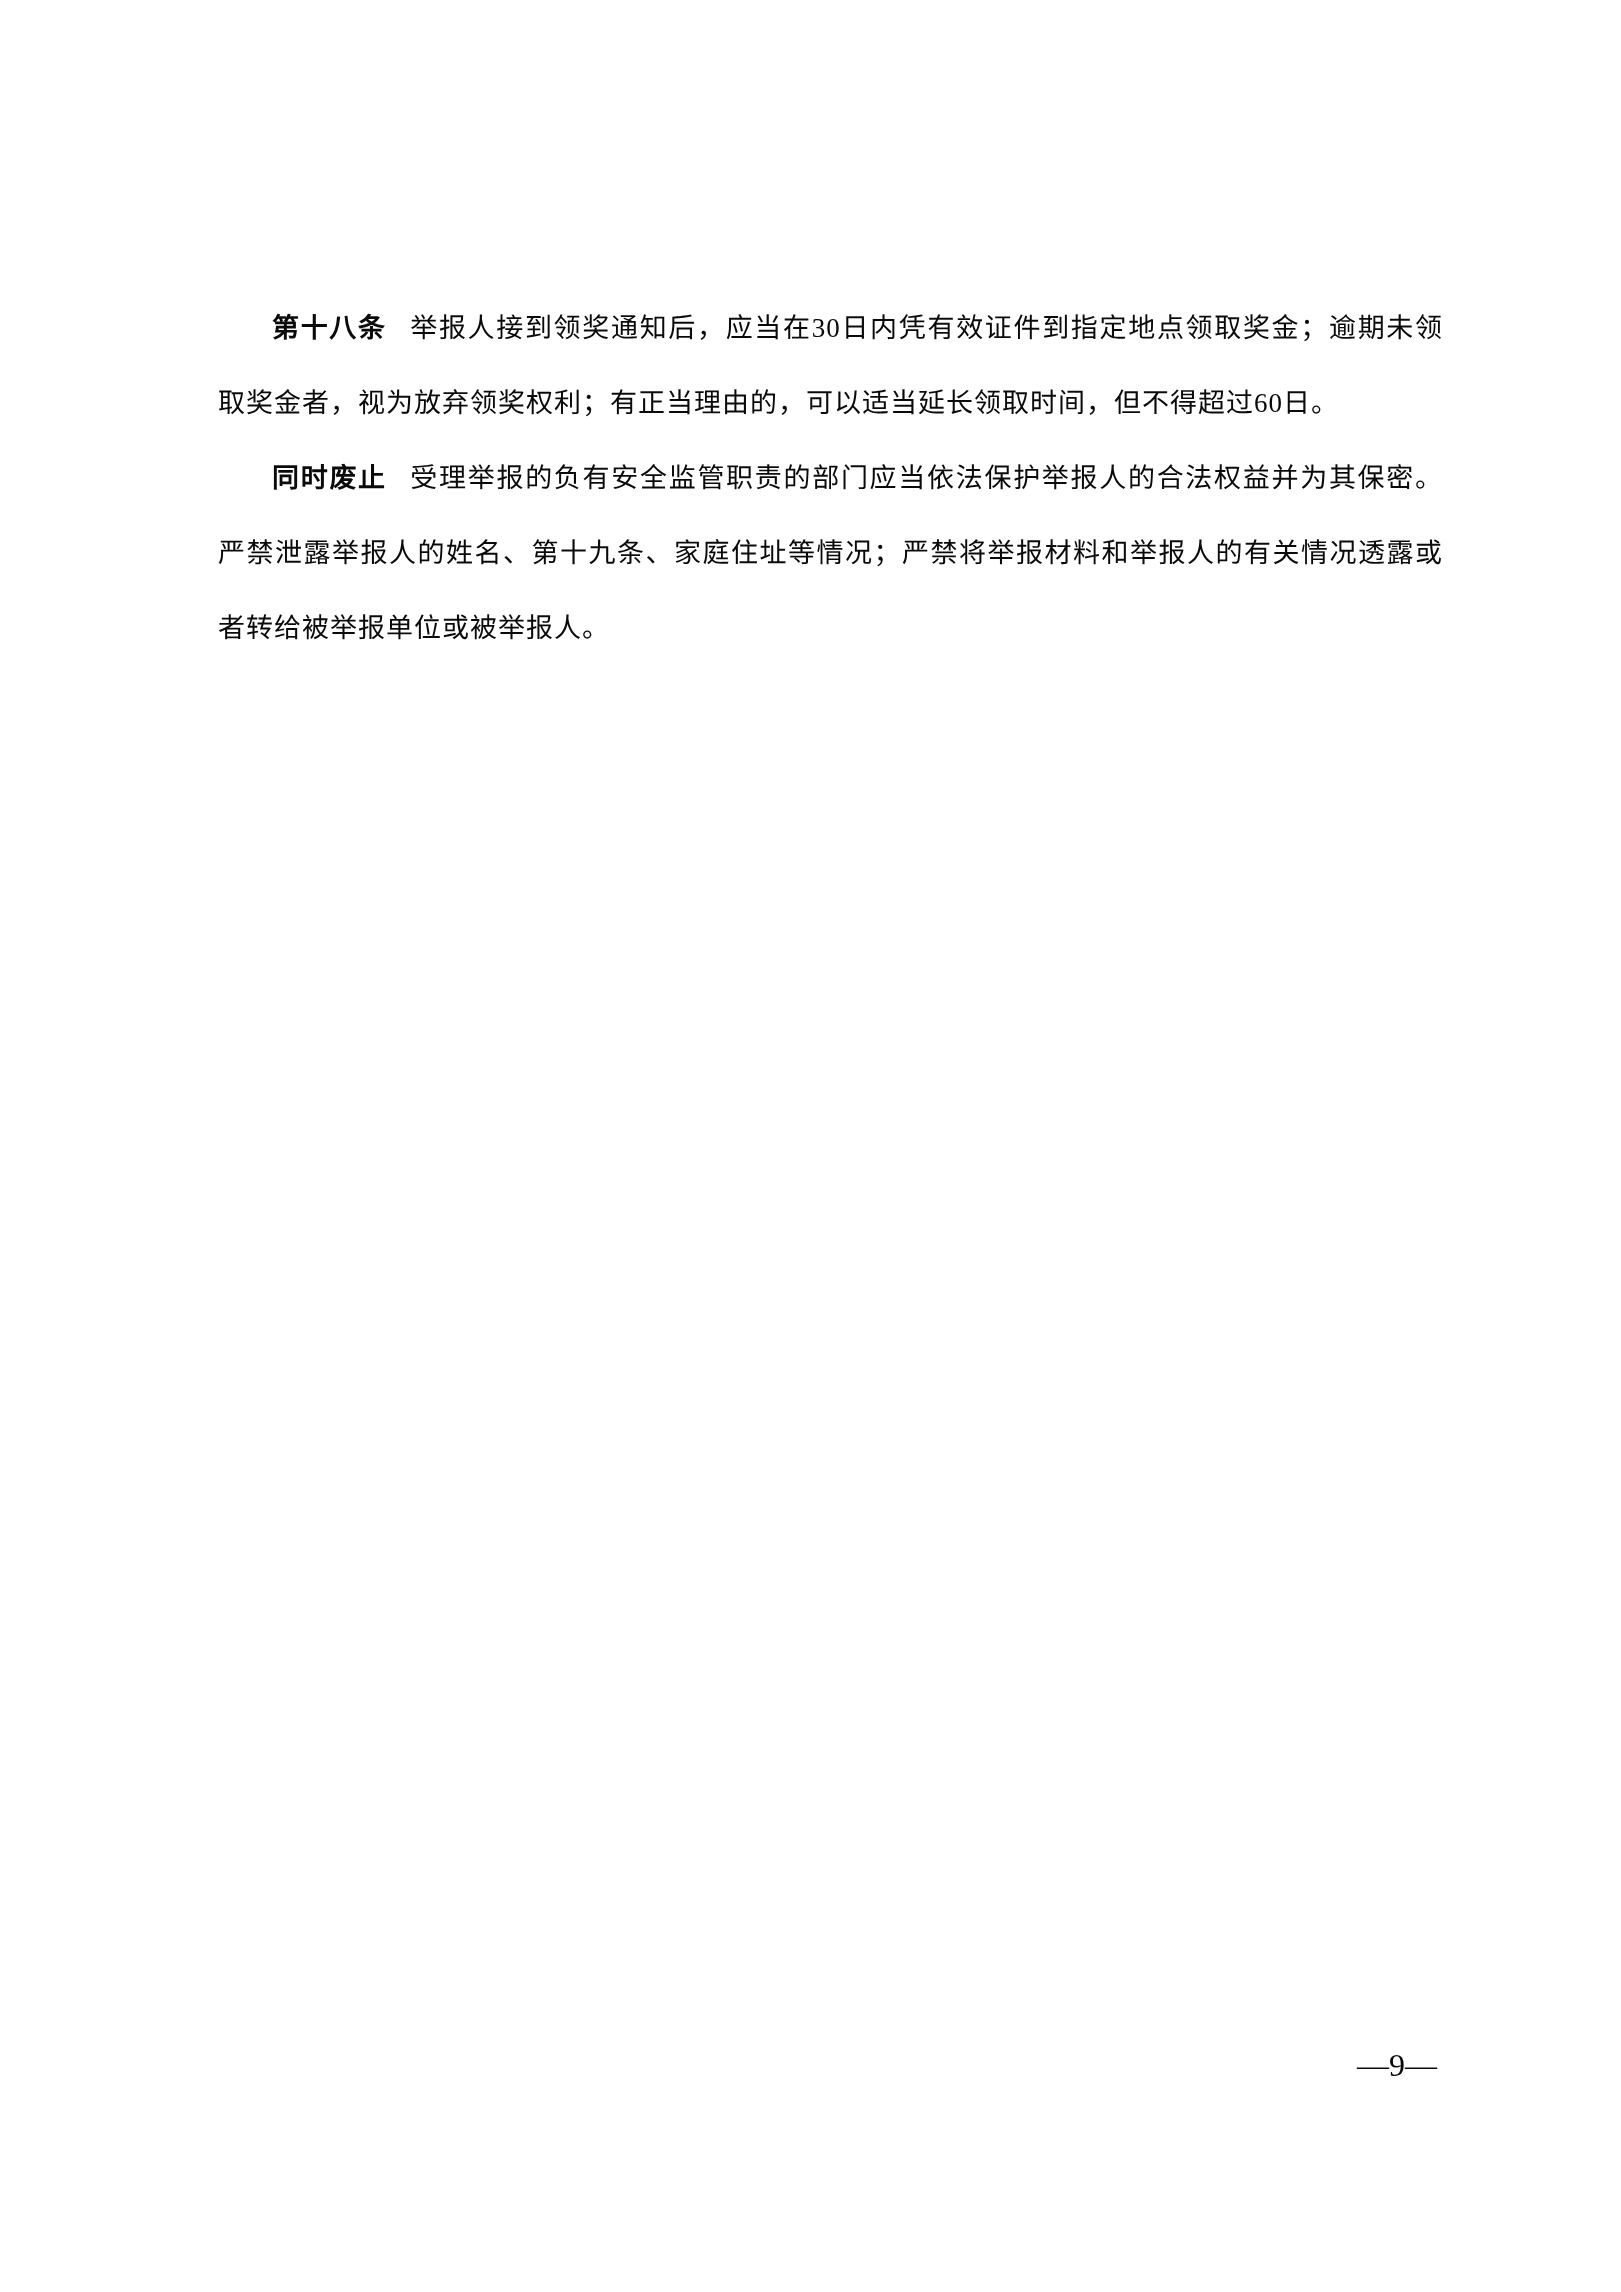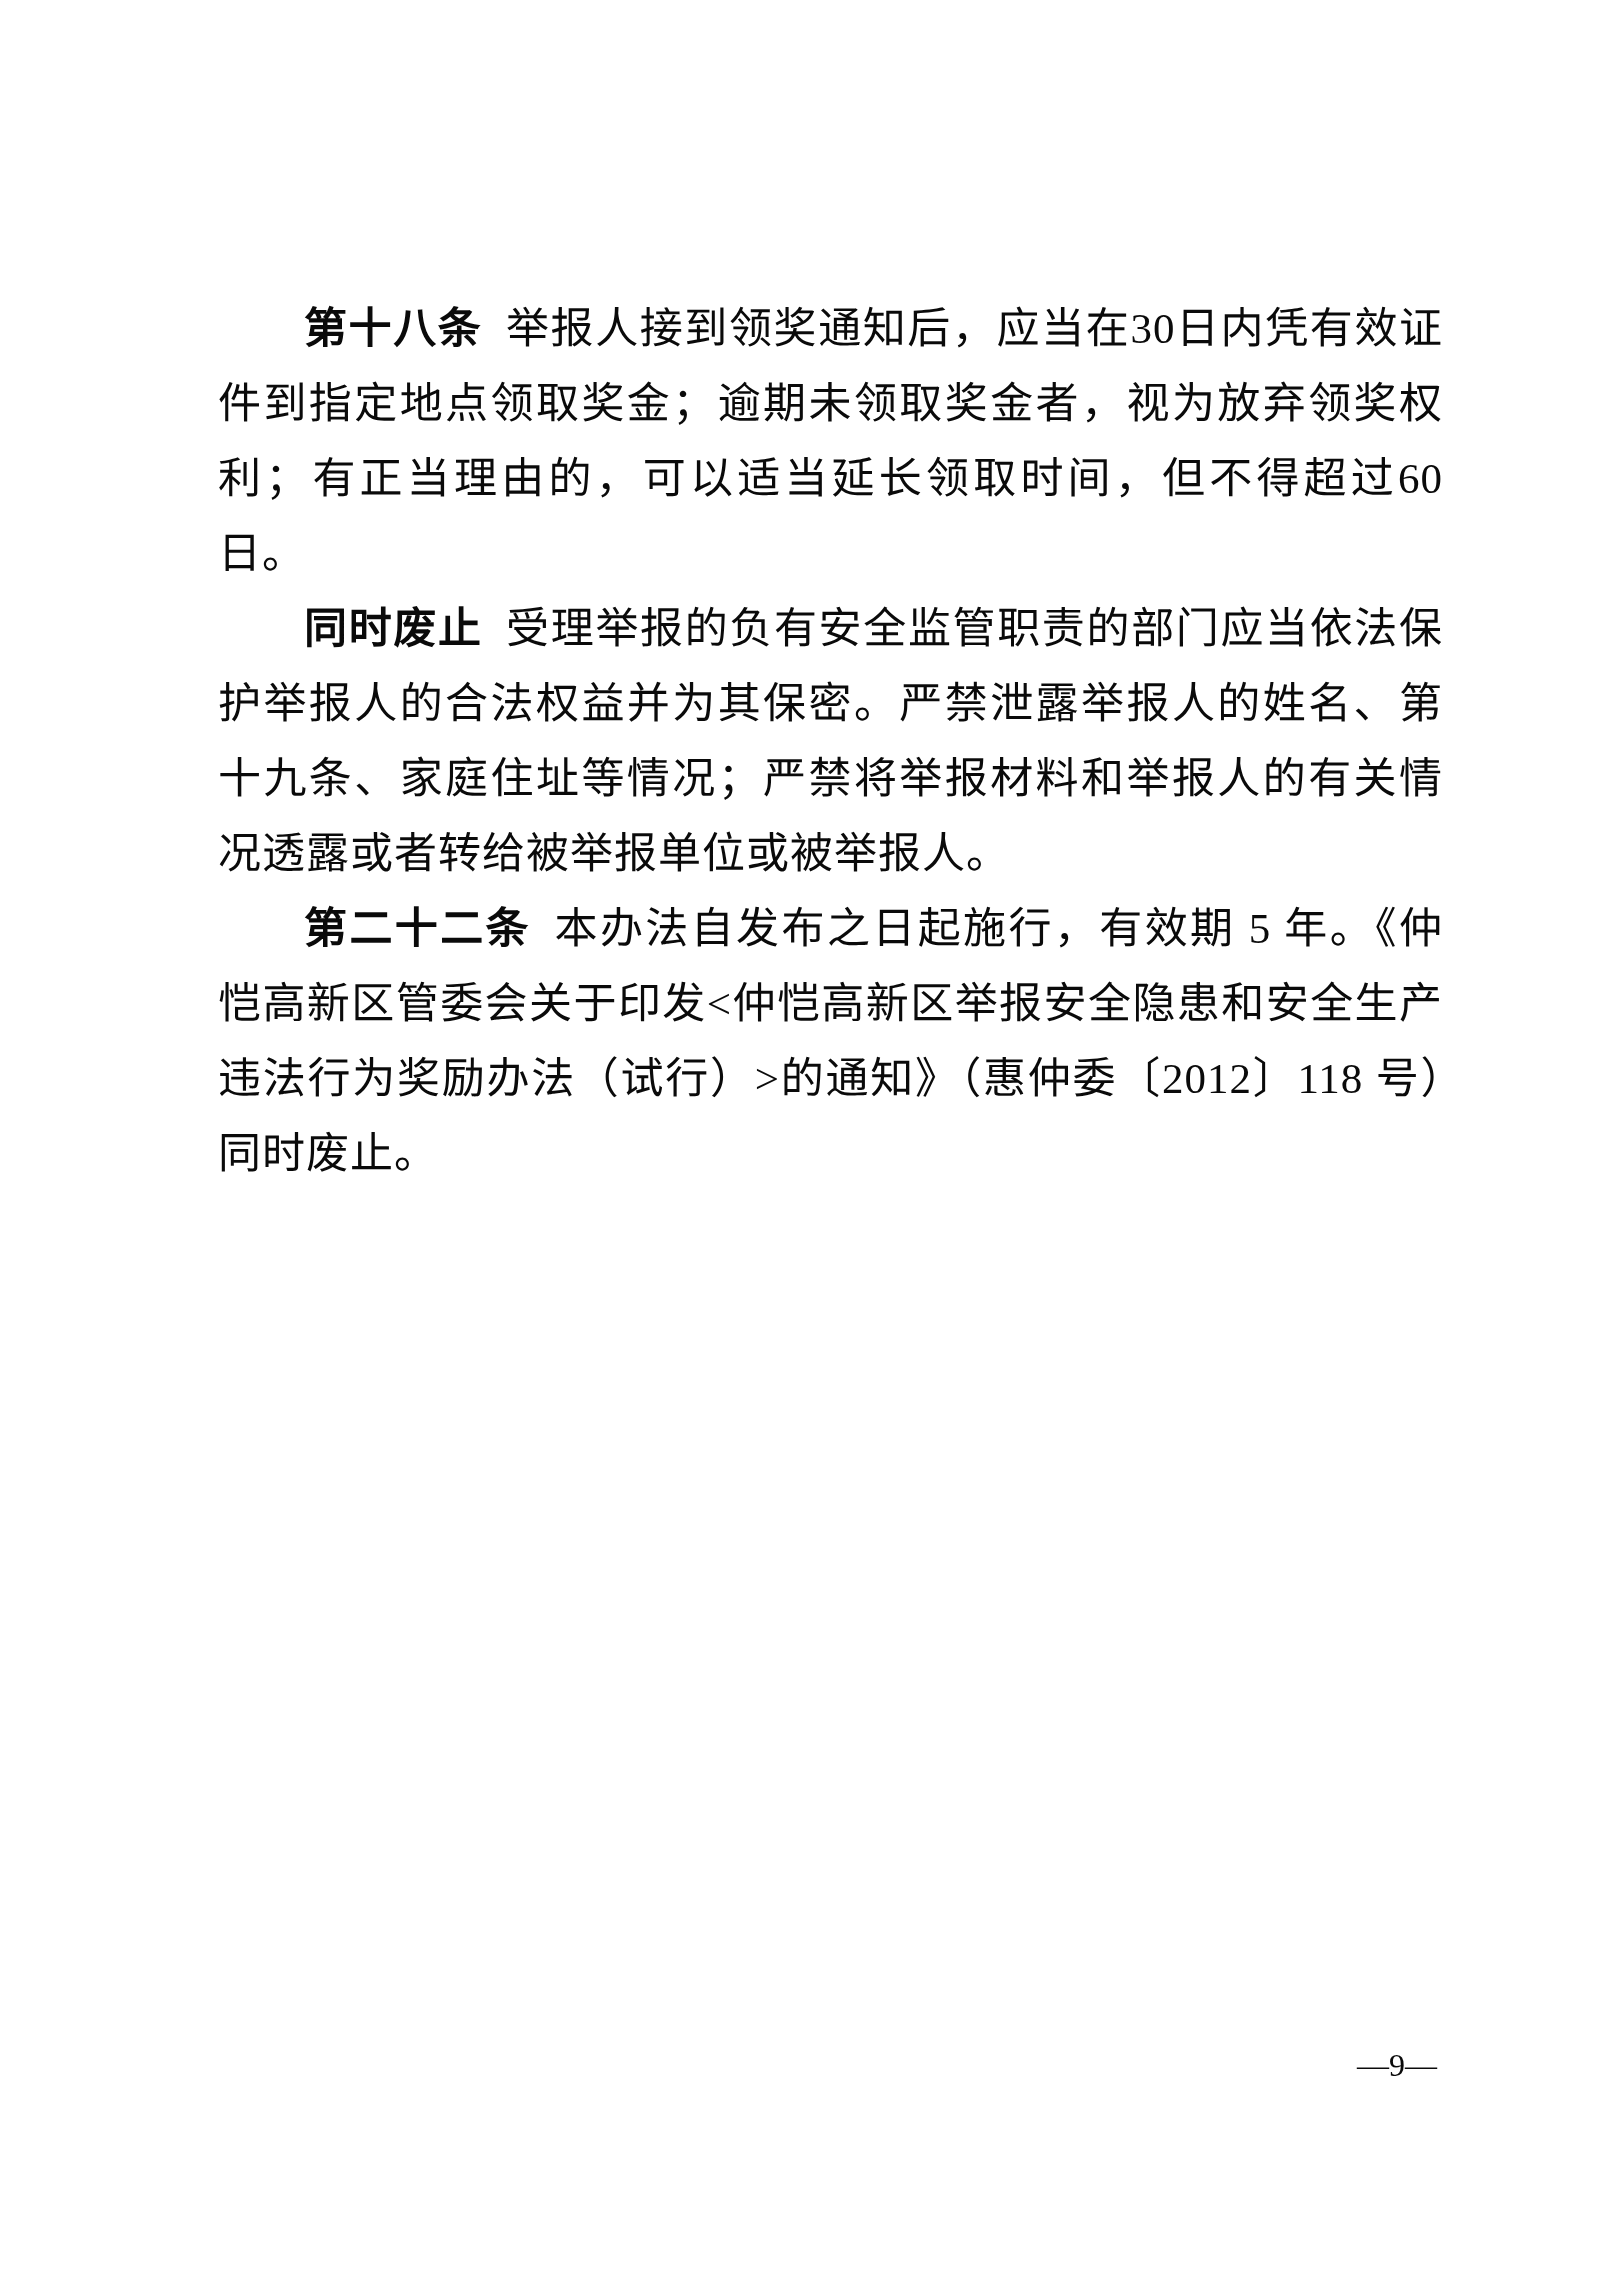--- a/index.html
+++ b/index.html
@@ -17,21 +17,21 @@
     color: #0a0a0a;
   }
   .content {
     position: absolute;
     left: 218px;
     top: 291px;
     width: 1225px;
   }
   .para {
     margin: 0;
-    font-size: 43px;
+    font-size: 27px;
     line-height: 75px;
     letter-spacing: 1px;
     text-align: justify;
     text-justify: inter-character;
     text-indent: 2em;
     word-break: normal;
   }
   .term {
     font-weight: 700;
     padding-right: 23.5px;
@@ -52,19 +52,18 @@
 
 <div class="page">
   <div class="content">
 
     <p class="para"><span class="term">第十八条</span><span>举报人接到领奖通知后，应当在30日内凭有效证件到指定地点领取奖金；逾期未领取奖金者，视为放弃领奖权利；有正当理由的，可以适当延长领取时间，但不得超过60日。</span></p>
 
 
     <p class="para"><span class="term">同时废止</span><span>受理举报的负有安全监管职责的部门应当依法保护举报人的合法权益并为其保密。严禁泄露举报人的姓名、第十九条、家庭住址等情况；严禁将举报材料和举报人的有关情况透露或者转给被举报单位或被举报人。</span></p>
 
 
-    <p class="para"><span class="term">第二十二条</span><span>本办法自发布之日起施行，有效期 5 年。《仲恺高新区管委会关于印发&lt;仲恺高新区举报安全隐患和安全生产违法行为奖励办法（试行）&gt;的通知》（惠仲委〔2012〕118 号）同时废止。</span></p>
 
   </div>
 
   <div class="page-number">—9—</div>
 </div>
 
 
 </body></html>

